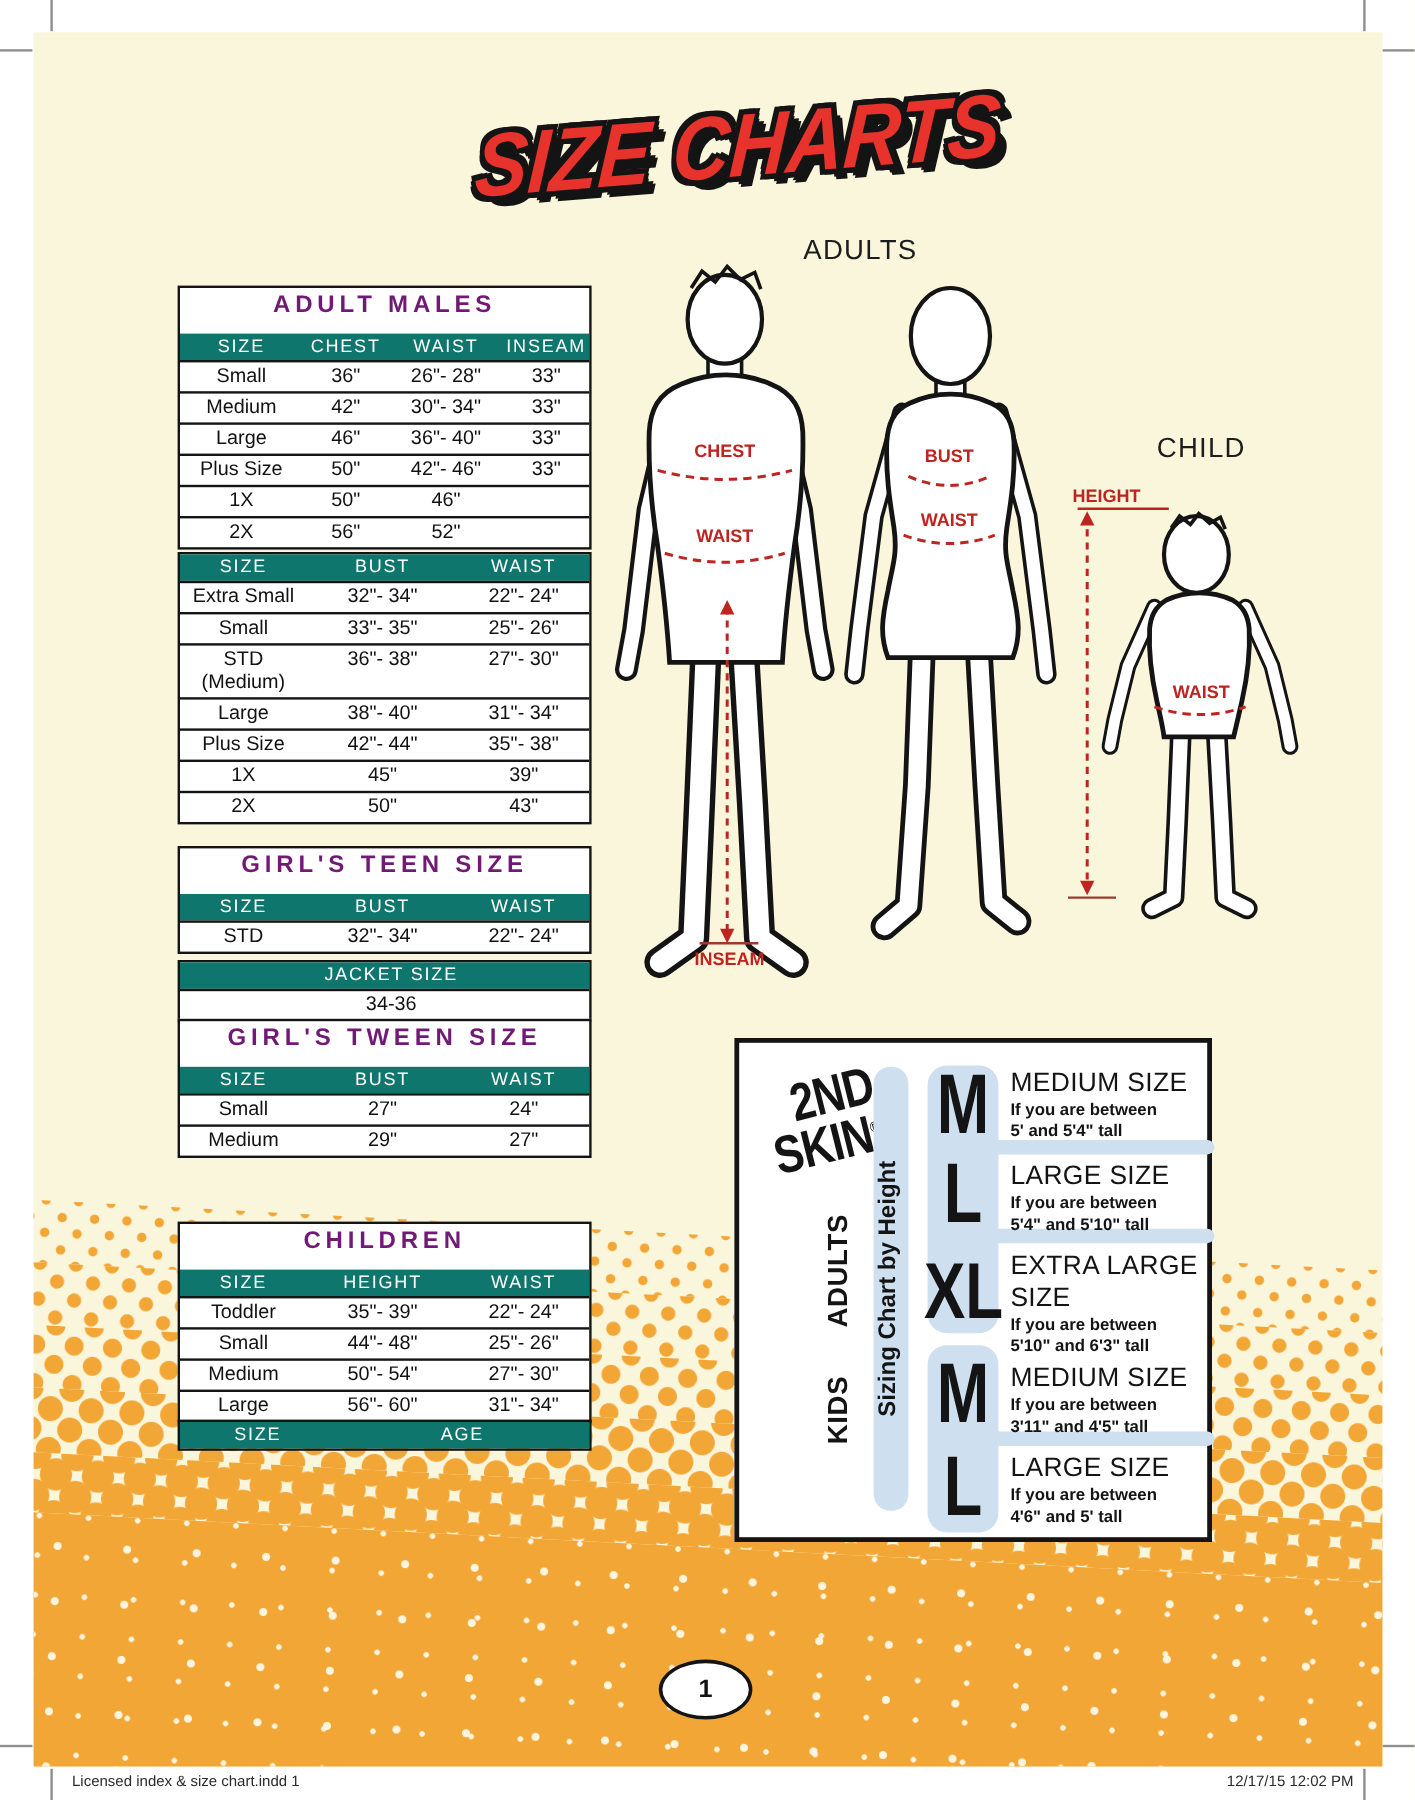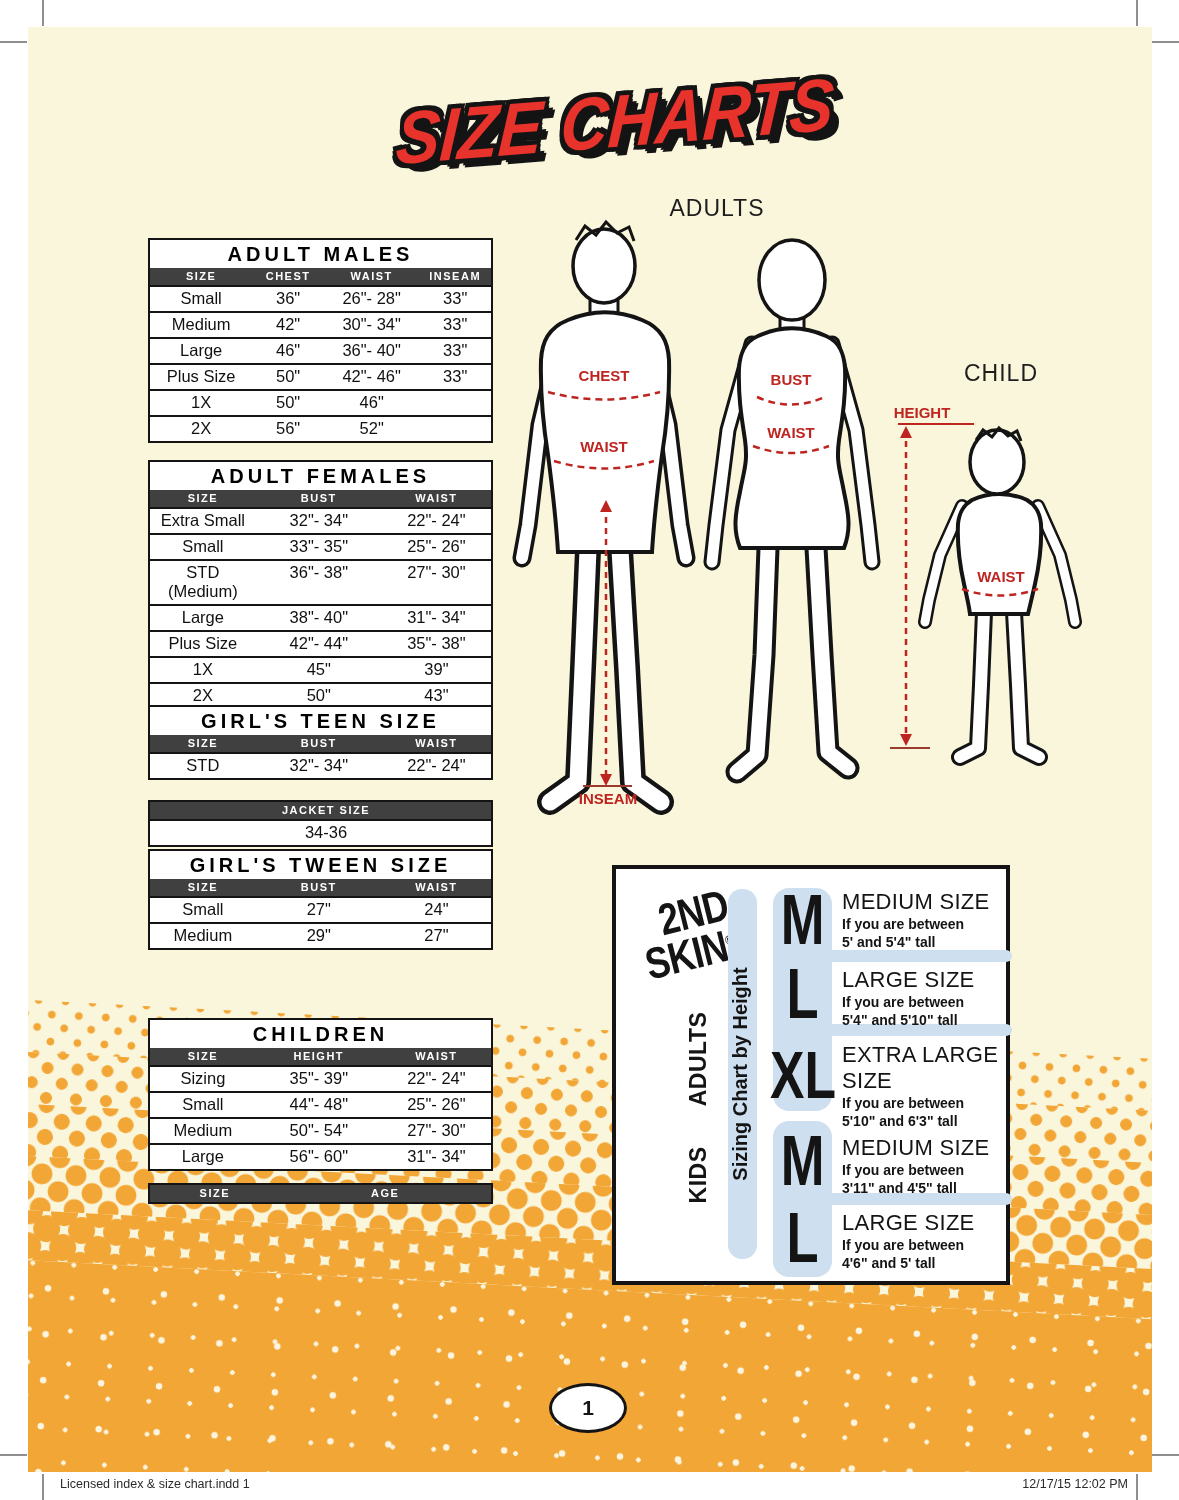--- a/index.html
+++ b/index.html
@@ -32,22 +32,22 @@
     transform:rotate(-4.5deg) skewX(-8deg) scaleY(1.12);
     text-shadow:
       -4px -4px 0 #141414, 4px -4px 0 #141414,-4px 4px 0 #141414, 4px 4px 0 #141414,
       -4px 0 0 #141414, 4px 0 0 #141414, 0 -4px 0 #141414, 0 4px 0 #141414,
       8px 6px 0 #141414, 10px 8px 0 #141414;
     white-space:nowrap;
   }
   .section-heading{position:absolute;z-index:2;font-size:23px;color:#1d1d1d;text-align:center;letter-spacing:1px;}
   
   .stable{position:absolute;left:120px;width:345px;background:#fff;border:2px solid #141414;z-index:2;box-sizing:border-box;}
-  .st-title{text-align:center;font-weight:bold;font-size:20px;letter-spacing:4px;padding:3px 0 2px 0;color:#000000;}
-  .st-head{display:grid;background:#404040;color:#fff;font-weight:bold;font-size:11px;letter-spacing:1.5px;padding:2px 0 3px 0;text-align:center;}
+  .st-title{text-align:center;font-weight:bold;font-size:20px;letter-spacing:4px;padding:3px 0 12px 0;color:#701a75;}
+  .st-head{display:grid;background:#0f766e;color:#fff;font-weight:normal;font-size:15px;letter-spacing:1.5px;padding:2px 0 3px 0;text-align:center;}
   .st-row{display:grid;border-top:2px solid #141414;font-size:16.5px;color:#111;text-align:center;padding:2px 0 3px 0;}
   .c4 .st-head,.c4 .st-row{grid-template-columns:30% 21% 28% 21%;}
   .c3 .st-head,.c3 .st-row{grid-template-columns:31% 37% 32%;}
   .c1 .st-head,.c1 .st-row{grid-template-columns:100%;padding-left:11px;}
   .c2 .st-head,.c2 .st-row{grid-template-columns:38% 62%;}
   
   .figures{position:absolute;left:442px;top:153px;width:640px;height:660px;z-index:2;}
   .figures text{font-family:"Liberation Sans","DejaVu Sans",sans-serif;font-weight:bold;fill:#BE2420;}
   
   .szbox{position:absolute;left:584px;top:838px;width:398px;height:420px;background:#fff;border:4px solid #141414;z-index:3;box-sizing:border-box;}
@@ -142,21 +142,20 @@
     </div>
     <div class="st-row">
       <span>2X</span>
         <span>56"</span>
         <span>52"</span>
         <span></span>
     </div>
   </div>
 
   <div class="stable c3" style="top:433px;">
-    <div class="st-title">ADULT FEMALES</div>
     <div class="st-head">
       <span>SIZE</span>
       <span>BUST</span>
       <span>WAIST</span>
     </div>
     <div class="st-row">
       <span>Extra Small</span>
         <span>32"- 34"</span>
         <span>22"- 24"</span>
     </div>
@@ -235,21 +234,21 @@
   </div>
 
   <div class="stable c3" style="top:991px;">
     <div class="st-title">CHILDREN</div>
     <div class="st-head">
       <span>SIZE</span>
       <span>HEIGHT</span>
       <span>WAIST</span>
     </div>
     <div class="st-row">
-      <span>Sizing</span>
+      <span>Toddler</span>
         <span>35"- 39"</span>
         <span>22"- 24"</span>
     </div>
     <div class="st-row">
       <span>Small</span>
         <span>44"- 48"</span>
         <span>25"- 26"</span>
     </div>
     <div class="st-row">
       <span>Medium</span>

